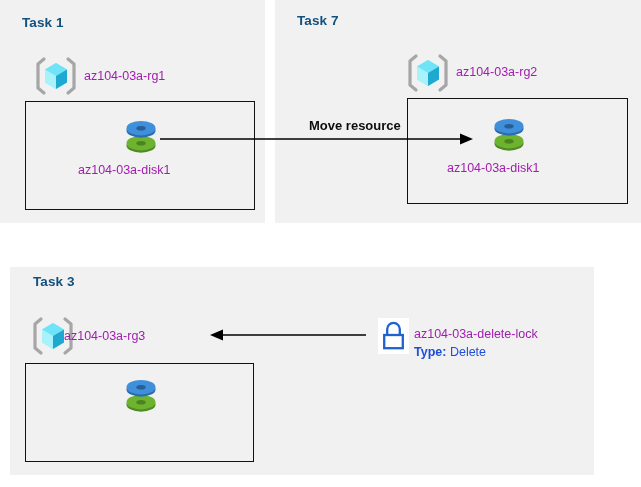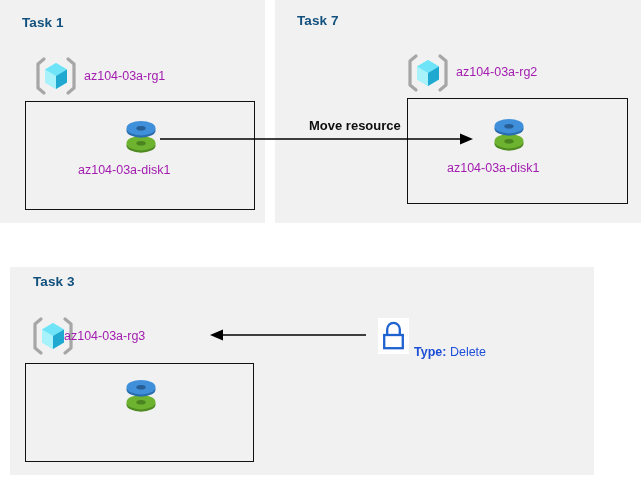--- a/index.html
+++ b/index.html
@@ -191,17 +191,18 @@
   </div>
 
   <div class="lock-bg" style="left:378px; top:318px; width:31px; height:36px;"></div>
   <div class="icon" style="left:378px; top:318px; width:31px; height:36px;">
     <svg width="31" height="36" viewBox="0 0 31 36">
       <path d="M9.2 17 L9.2 11.2 A6.3 6.3 0 0 1 21.8 11.2 L21.8 17" fill="none" stroke="#1e62d0" stroke-width="2.3"></path>
       <rect x="6.2" y="17" width="18.6" height="13.2" fill="#ffffff" stroke="#1e62d0" stroke-width="2.3"></rect>
     </svg>
   </div>
 
+  <div class="label" style="left:414px; top:327px;">az104-03a-delete-lock</div>
   <div class="label-sub" style="left:414px; top:345px;">
     <b>Type:</b><span>&nbsp;</span><span>Delete</span>
   </div>
 
 </div>
 
 </body></html>

